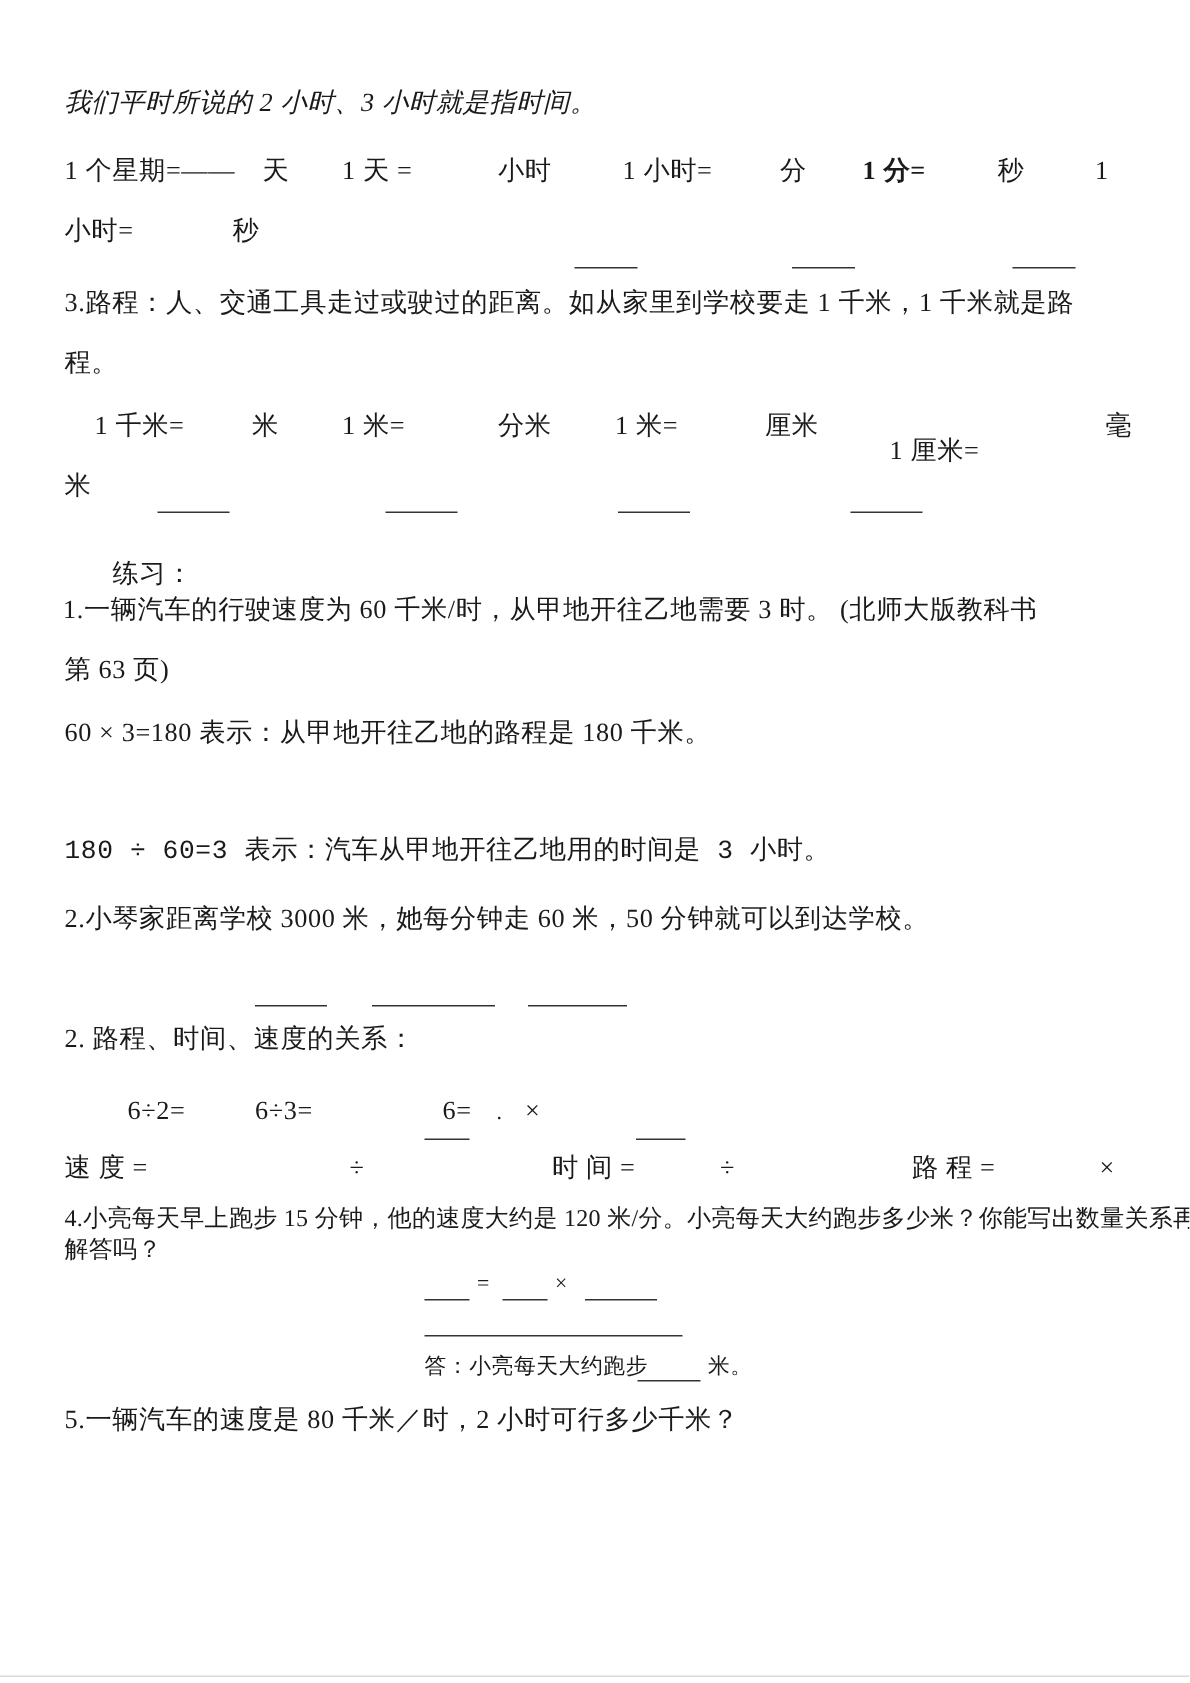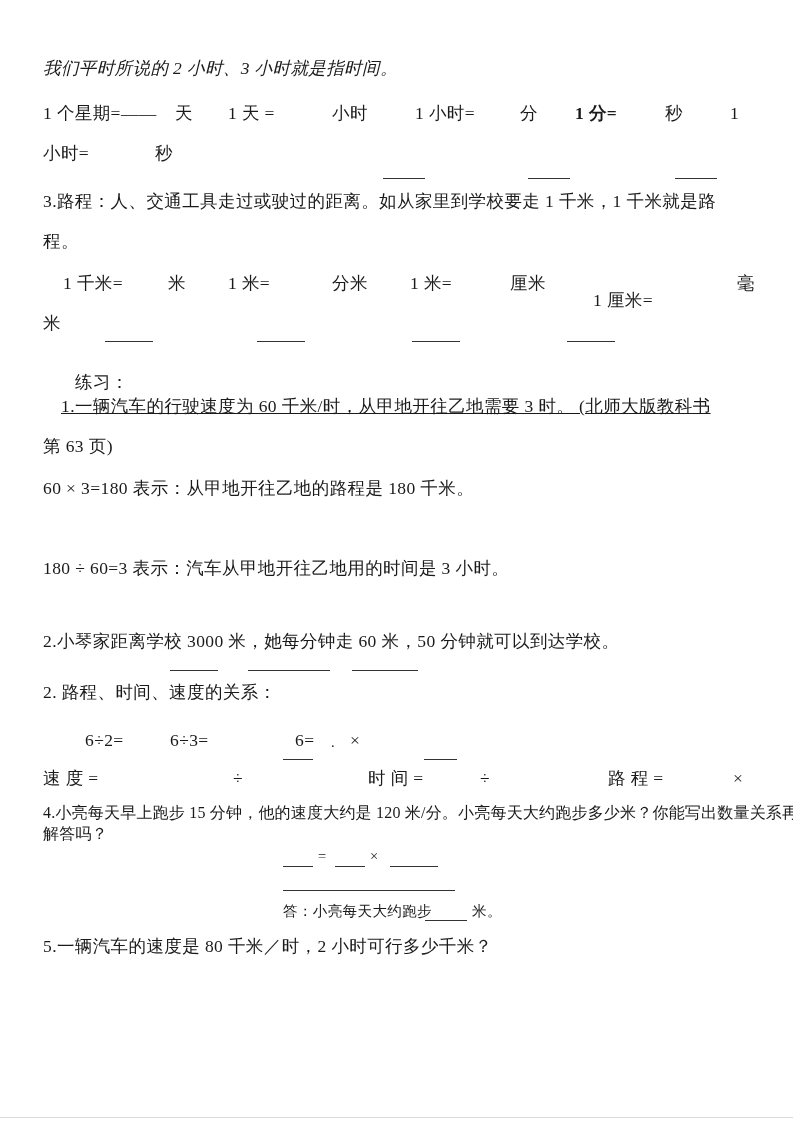--- a/index.html
+++ b/index.html
@@ -70,26 +70,26 @@
   <span class="t" style="left:737px; top:273px;">毫</span>
   <span class="t" style="left:43px;  top:313px;">米</span>
 
   <span class="blank" style="left:105px; top:341px; width:48px;"></span>
   <span class="blank" style="left:257px; top:341px; width:48px;"></span>
   <span class="blank" style="left:412px; top:341px; width:48px;"></span>
   <span class="blank" style="left:567px; top:341px; width:48px;"></span>
 
   <span class="t" style="left:43px; top:372px;margin-left:32px;">练习：</span>
 
-  <span class="t" style="left:61px; top:396px;text-decoration:underline;">1.一辆汽车的行驶速度为 60 千米/时，从甲地开往乙地需要 3 时。 (北师大版教科书</span>
+  <span class="t" style="left:42px; top:396px;">1.一辆汽车的行驶速度为 60 千米/时，从甲地开往乙地需要 3 时。 (北师大版教科书</span>
   <span class="t" style="left:43px; top:436px;">第 63 页)</span>
   <span class="t" style="left:43px; top:478px;">60 × 3=180 表示：从甲地开往乙地的路程是 180 千米。</span>
-  <span class="t" style="left:43px; top:558px;">180 ÷ 60=3 表示：汽车从甲地开往乙地用的时间是 3 小时。</span>
+  <span class="t" style="left:43px; top:558px;font-family:Liberation Mono, monospace;">180 ÷ 60=3 表示：汽车从甲地开往乙地用的时间是 3 小时。</span>
 
-  <span class="t" style="left:43px; top:602px;margin-top:29px;">2.小琴家距离学校 3000 米，她每分钟走 60 米，50 分钟就可以到达学校。</span>
+  <span class="t" style="left:43px; top:602px;">2.小琴家距离学校 3000 米，她每分钟走 60 米，50 分钟就可以到达学校。</span>
 
   <span class="blank" style="left:170px; top:670px; width:48px;"></span>
   <span class="blank" style="left:248px; top:670px; width:82px;"></span>
   <span class="blank" style="left:352px; top:670px; width:66px;"></span>
 
   <span class="t" style="left:43px; top:682px;">2. 路程、时间、速度的关系：</span>
 
   <span class="t" style="left:85px;  top:730px;">6÷2=</span>
   <span class="t" style="left:170px; top:730px;">6÷3=</span>
   <span class="t" style="left:295px; top:730px;">6=</span>

